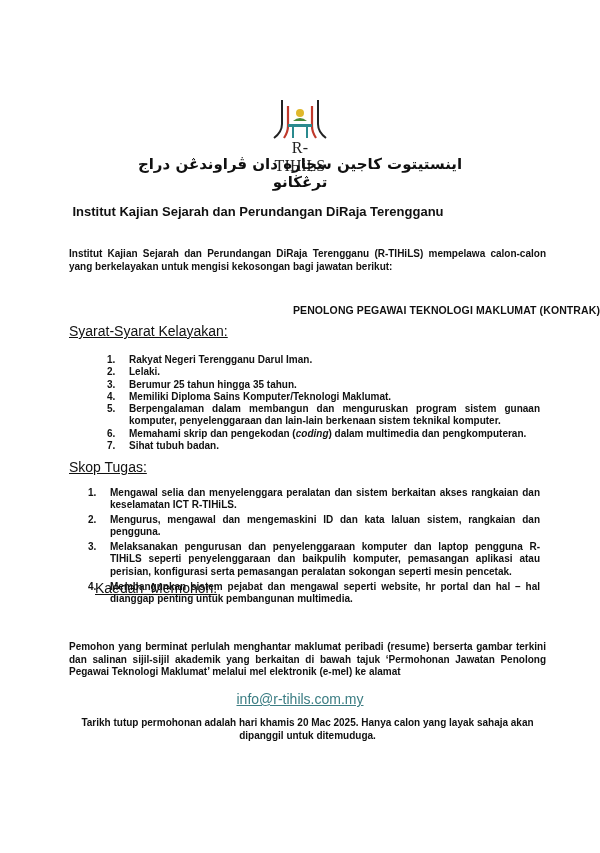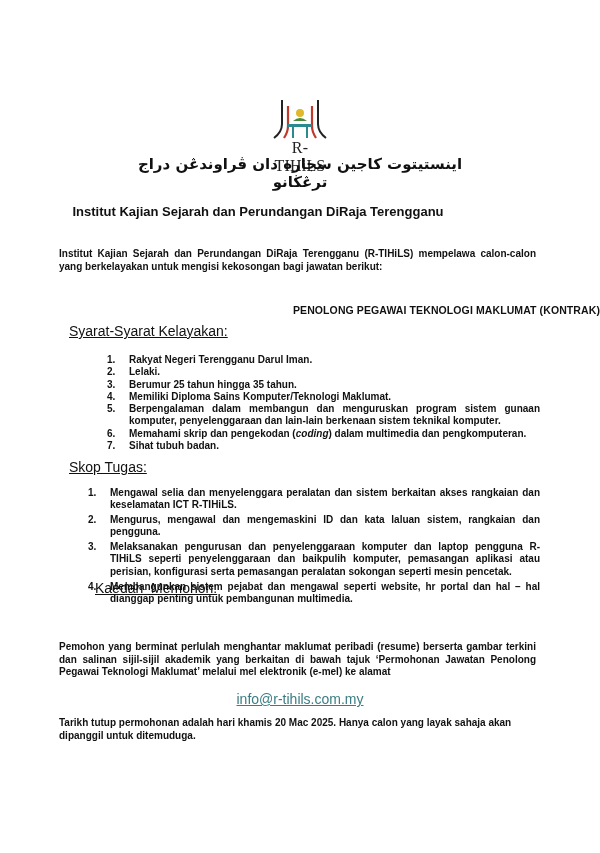--- a/index.html
+++ b/index.html
@@ -56,21 +56,21 @@
       left: 0;
       top: 204px;
       width: 516px;
       text-align: center;
       font-weight: bold;
       font-size: 13px;
       color: #111;
     }
     .text-block {
       position: absolute;
-      left: 59px;
+      left: 69px;
       width: 477px;
       font-weight: bold;
       font-size: 10px;
       line-height: 12.5px;
       color: #111;
     }
     .justify { text-align: justify; }
     .intro { top: 248px; }
     .position-title {
       position: absolute;
@@ -118,21 +118,21 @@
     .email {
       position: absolute;
       left: 0;
       top: 691px;
       width: 600px;
       text-align: center;
       font-size: 14px;
       color: #3b7d83;
       text-decoration: underline;
     }
-    .closing { top: 717px; }
+    .closing { top: 717px; text-align: center; }
   </style>
 </head>
 <body>
 
 <div class="page">
 
   <div class="logo">
     <svg width="64" height="42" viewBox="0 0 64 42">
 
       <path d="M14 2 L14 26 Q14 34 6 40" stroke="#222" stroke-width="2" fill="none"></path>

